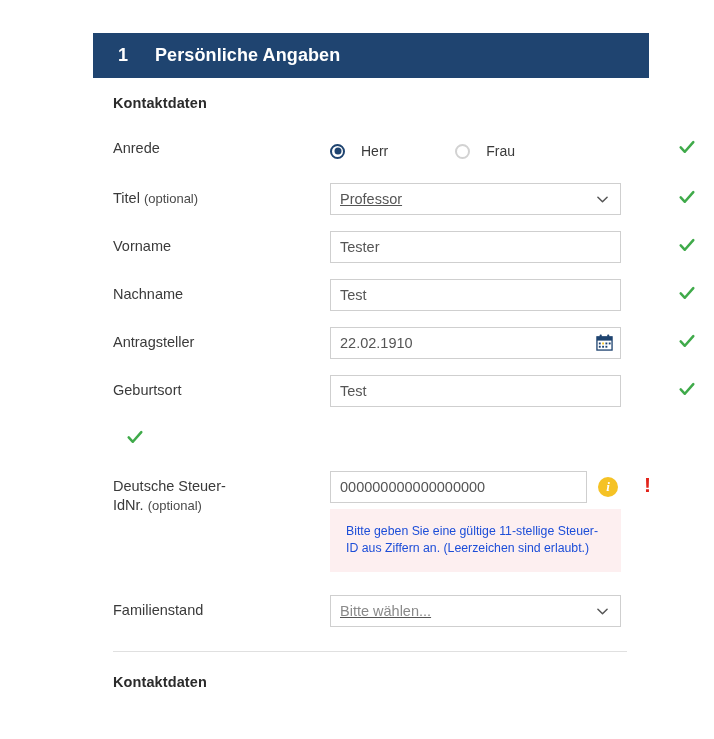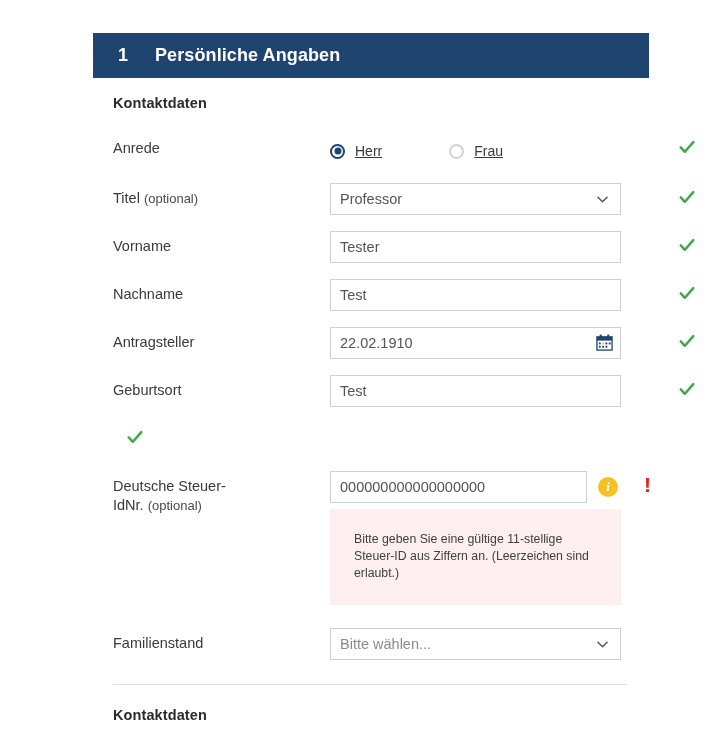--- a/index.html
+++ b/index.html
@@ -127,21 +127,21 @@
 
   .select-wrap { position: relative; width: 100%; }
   .select-wrap .chevron-icon {
     position: absolute;
     right: 13px;
     top: 11px;
     width: 11px;
     height: 11px;
     pointer-events: none;
   }
-  .select-wrap .text-input { padding-right: 32px; }
+  .select-wrap .text-input { padding-right: 32px; text-decoration: underline; }
 
   .date-wrap { position: relative; width: 100%; }
   .calendar-icon {
     position: absolute;
     right: 8px;
     top: 7px;
     width: 17px;
     height: 17px;
     cursor: pointer;
   }
@@ -179,24 +179,23 @@
     position: absolute;
     left: 50%;
     top: 50%;
     transform: translate(-50%, -50%);
     width: 7px;
     height: 7px;
     border-radius: 50%;
     background: #1f4470;
   }
   .radio-label {
-    margin-left: 10px;
+    margin-left: 16px;
     font-size: 14px;
     color: #3a3a3a;
-    text-decoration: underline;
   }
 
   
   .check-icon { width: 18px; height: 18px; display: block; }
   .bang-icon {
     color: #e2231a;
     font-size: 21px;
     font-weight: bold;
     line-height: 17px;
     font-family: "Liberation Sans", sans-serif;
@@ -221,24 +220,24 @@
 
   
   .error-box {
     margin-top: 6px;
     background: #fdeff0;
     padding: 10px 12px 11px 12px;
     box-sizing: border-box;
     width: 291px;
   }
   .error-text {
-    color: #404040;
+    color: #1d4ed8;
     font-size: 12.3px;
     line-height: 17px;
-    margin: 12px;
+    margin: 4px;
   }
 
   .divider {
     border: 0;
     border-top: 1px solid #e0e0e0;
     margin: 24px 0 0 0;
     width: 514px;
   }
 
   .group-title.second {

